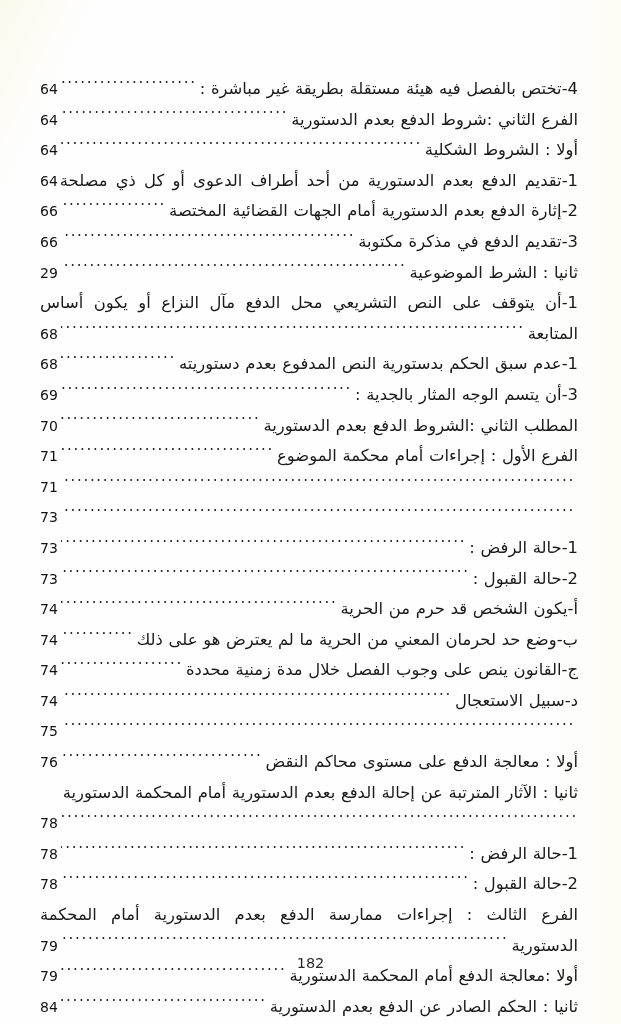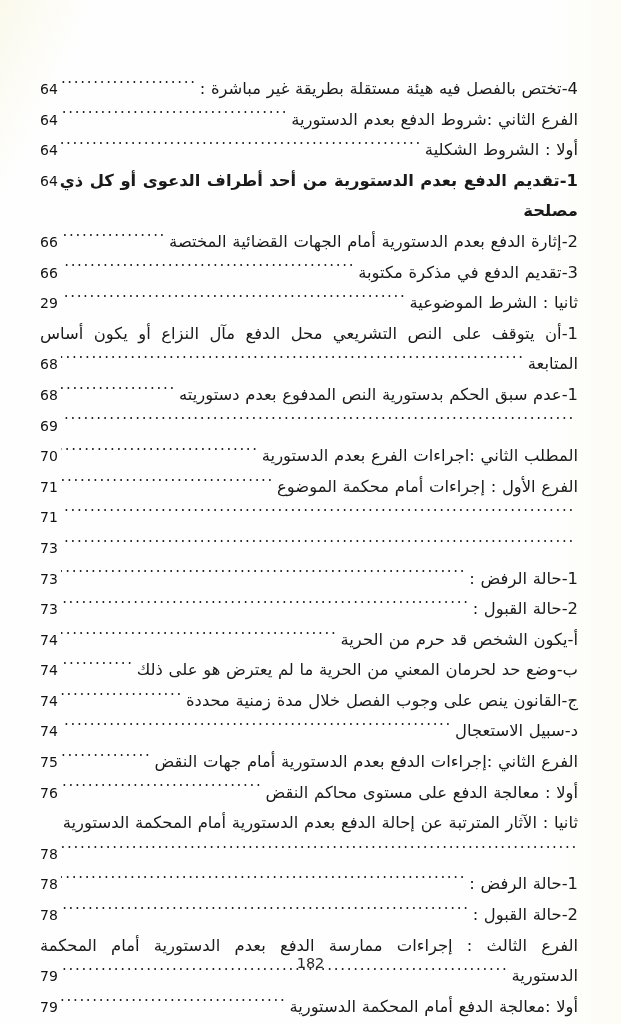--- a/index.html
+++ b/index.html
@@ -91,21 +91,21 @@
     font-family: "DejaVu Sans", "Liberation Sans", sans-serif;
   }
 
   
   .wrapline {
     display: block;
     text-align: justify;
     text-align-last: justify;
     white-space: normal;
   }
-  .row.tight .title  { flex: 1 1 auto; white-space: normal; text-align: justify; text-align-last: justify; font-weight: bold; }
+  .row.tight .title  { flex: 1 1 auto; white-space: normal; text-align: justify; text-align-last: justify; }
   .row.tight .pageno { margin-right: 2px; }
 
   
   .row.cont .title { flex: 0 0 auto; }
   .row.solo .leader { margin-right: 0; }
 
   .folio {
     position: absolute;
     left: 0;
     right: 0;
@@ -161,25 +161,26 @@
         <span class="title">المتابعة</span>
         <span class="leader"></span>
         <span class="pageno">68</span>
       </div>
       <div class="row entry">
         <span class="title">1-عدم سبق الحكم بدستورية النص المدفوع بعدم دستوريته</span>
         <span class="leader"></span>
         <span class="pageno">68</span>
       </div>
       <div class="row entry">
+        <span class="title">3-أن يتسم الوجه المثار بالجدية :</span>
         <span class="leader"></span>
         <span class="pageno">69</span>
       </div>
       <div class="row entry">
-        <span class="title">المطلب الثاني :اجراءات الفرع بعدم الدستورية</span>
+        <span class="title">المطلب الثاني :الشروط الدفع بعدم الدستورية</span>
         <span class="leader"></span>
         <span class="pageno">70</span>
       </div>
       <div class="row entry">
         <span class="title">الفرع الأول : إجراءات أمام محكمة الموضوع</span>
         <span class="leader"></span>
         <span class="pageno">71</span>
       </div>
       <div class="row entry">
         <span class="leader"></span>
@@ -213,21 +214,20 @@
         <span class="title">ج-القانون ينص على وجوب الفصل خلال مدة زمنية محددة</span>
         <span class="leader"></span>
         <span class="pageno">74</span>
       </div>
       <div class="row entry">
         <span class="title">د-سبيل الاستعجال</span>
         <span class="leader"></span>
         <span class="pageno">74</span>
       </div>
       <div class="row entry">
-        <span class="title">الفرع الثاني :إجراءات الدفع بعدم الدستورية أمام جهات النقض</span>
         <span class="leader"></span>
         <span class="pageno">75</span>
       </div>
       <div class="row entry">
         <span class="title">أولا : معالجة الدفع على مستوى محاكم النقض</span>
         <span class="leader"></span>
         <span class="pageno">76</span>
       </div>
       <div class="entry">ثانيا : الآثار المترتبة عن إحالة الدفع بعدم الدستورية أمام المحكمة الدستورية</div>
       <div class="row entry solo">

